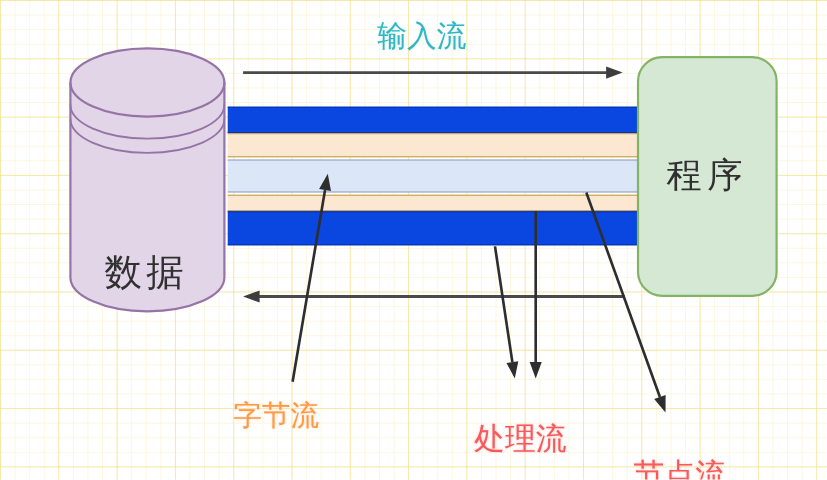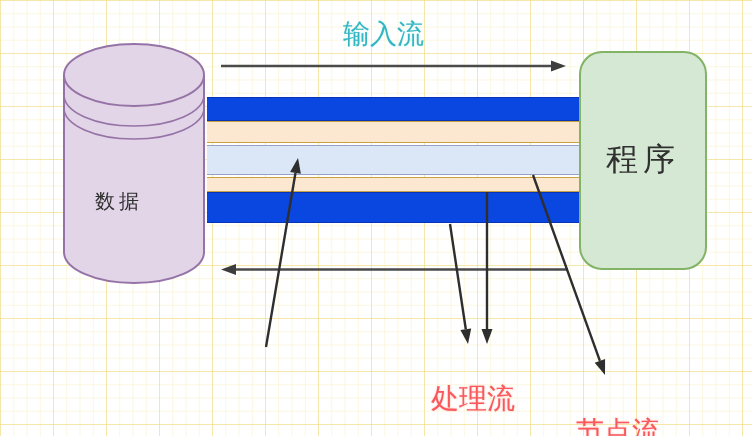--- a/index.html
+++ b/index.html
@@ -22,21 +22,21 @@
   .stripe{position:absolute;left:207px;width:376px;box-sizing:border-box;}
   .stripe-blue{background:#0a46e0;border-top:1px solid #0733b4;border-bottom:1px solid #0733b4;}
   .stripe-peach{background:#fce8d1;border-top:1px solid #c8a046;border-bottom:1px solid #c8a046;}
   .stripe-lblue{background:#dbe7f7;border-top:1px solid #96a2c4;border-bottom:1px solid #96a2c4;}
   svg.overlay{position:absolute;left:0;top:0;}
   .lbl{position:absolute;white-space:nowrap;line-height:1.1;}
   .lbl-teal{color:#33b5c2;font-size:27px;text-shadow:0 0 2px rgba(200,245,248,0.9);}
   .lbl-orange{color:#ff9a3d;font-size:26px;line-height:29px;text-shadow:0 0 2px rgba(255,200,185,0.95);}
   .lbl-red{color:#f9595b;font-size:28px;text-shadow:0 0 2px rgba(255,185,185,0.95);}
   .lbl-node-text{color:#303030;}
-  .lbl-data{font-size:20px;letter-spacing:4px;}
+  .lbl-data{font-size:34px;letter-spacing:4px;margin-top:40px;}
   .lbl-program{font-size:32px;letter-spacing:5px;}
 </style>
 </head>
 <body>
 
 <div class="canvas">
 
   <div class="stripe stripe-blue" style="top:97px;height:24px;"></div>
   <div class="stripe stripe-peach" style="top:121px;height:22px;"></div>
   <div class="stripe stripe-lblue" style="top:145px;height:30px;"></div>
@@ -86,17 +86,18 @@
       <polygon points="605,375 605.1,359 594.7,362.8" stroke="none"></polygon>
     </g>
   </svg>
 
   <div class="lbl lbl-node-text lbl-data" style="left:95px;top:190px;">数据</div>
   <div class="lbl lbl-teal" style="left:343px;top:19px;">输入流</div>
 
   <div class="lbl lbl-node-text lbl-program" style="left:606px;top:142px;">程序</div>
 
   <div class="lbl lbl-orange" style="left:212px;top:364px;">
+    <div>字节流</div>
   </div>
   <div class="lbl lbl-red" style="left:431px;top:384px;">处理流</div>
   <div class="lbl lbl-red" style="left:576px;top:385px;margin-top:32px;">节点流</div>
 
 </div>
 
 </body></html>

